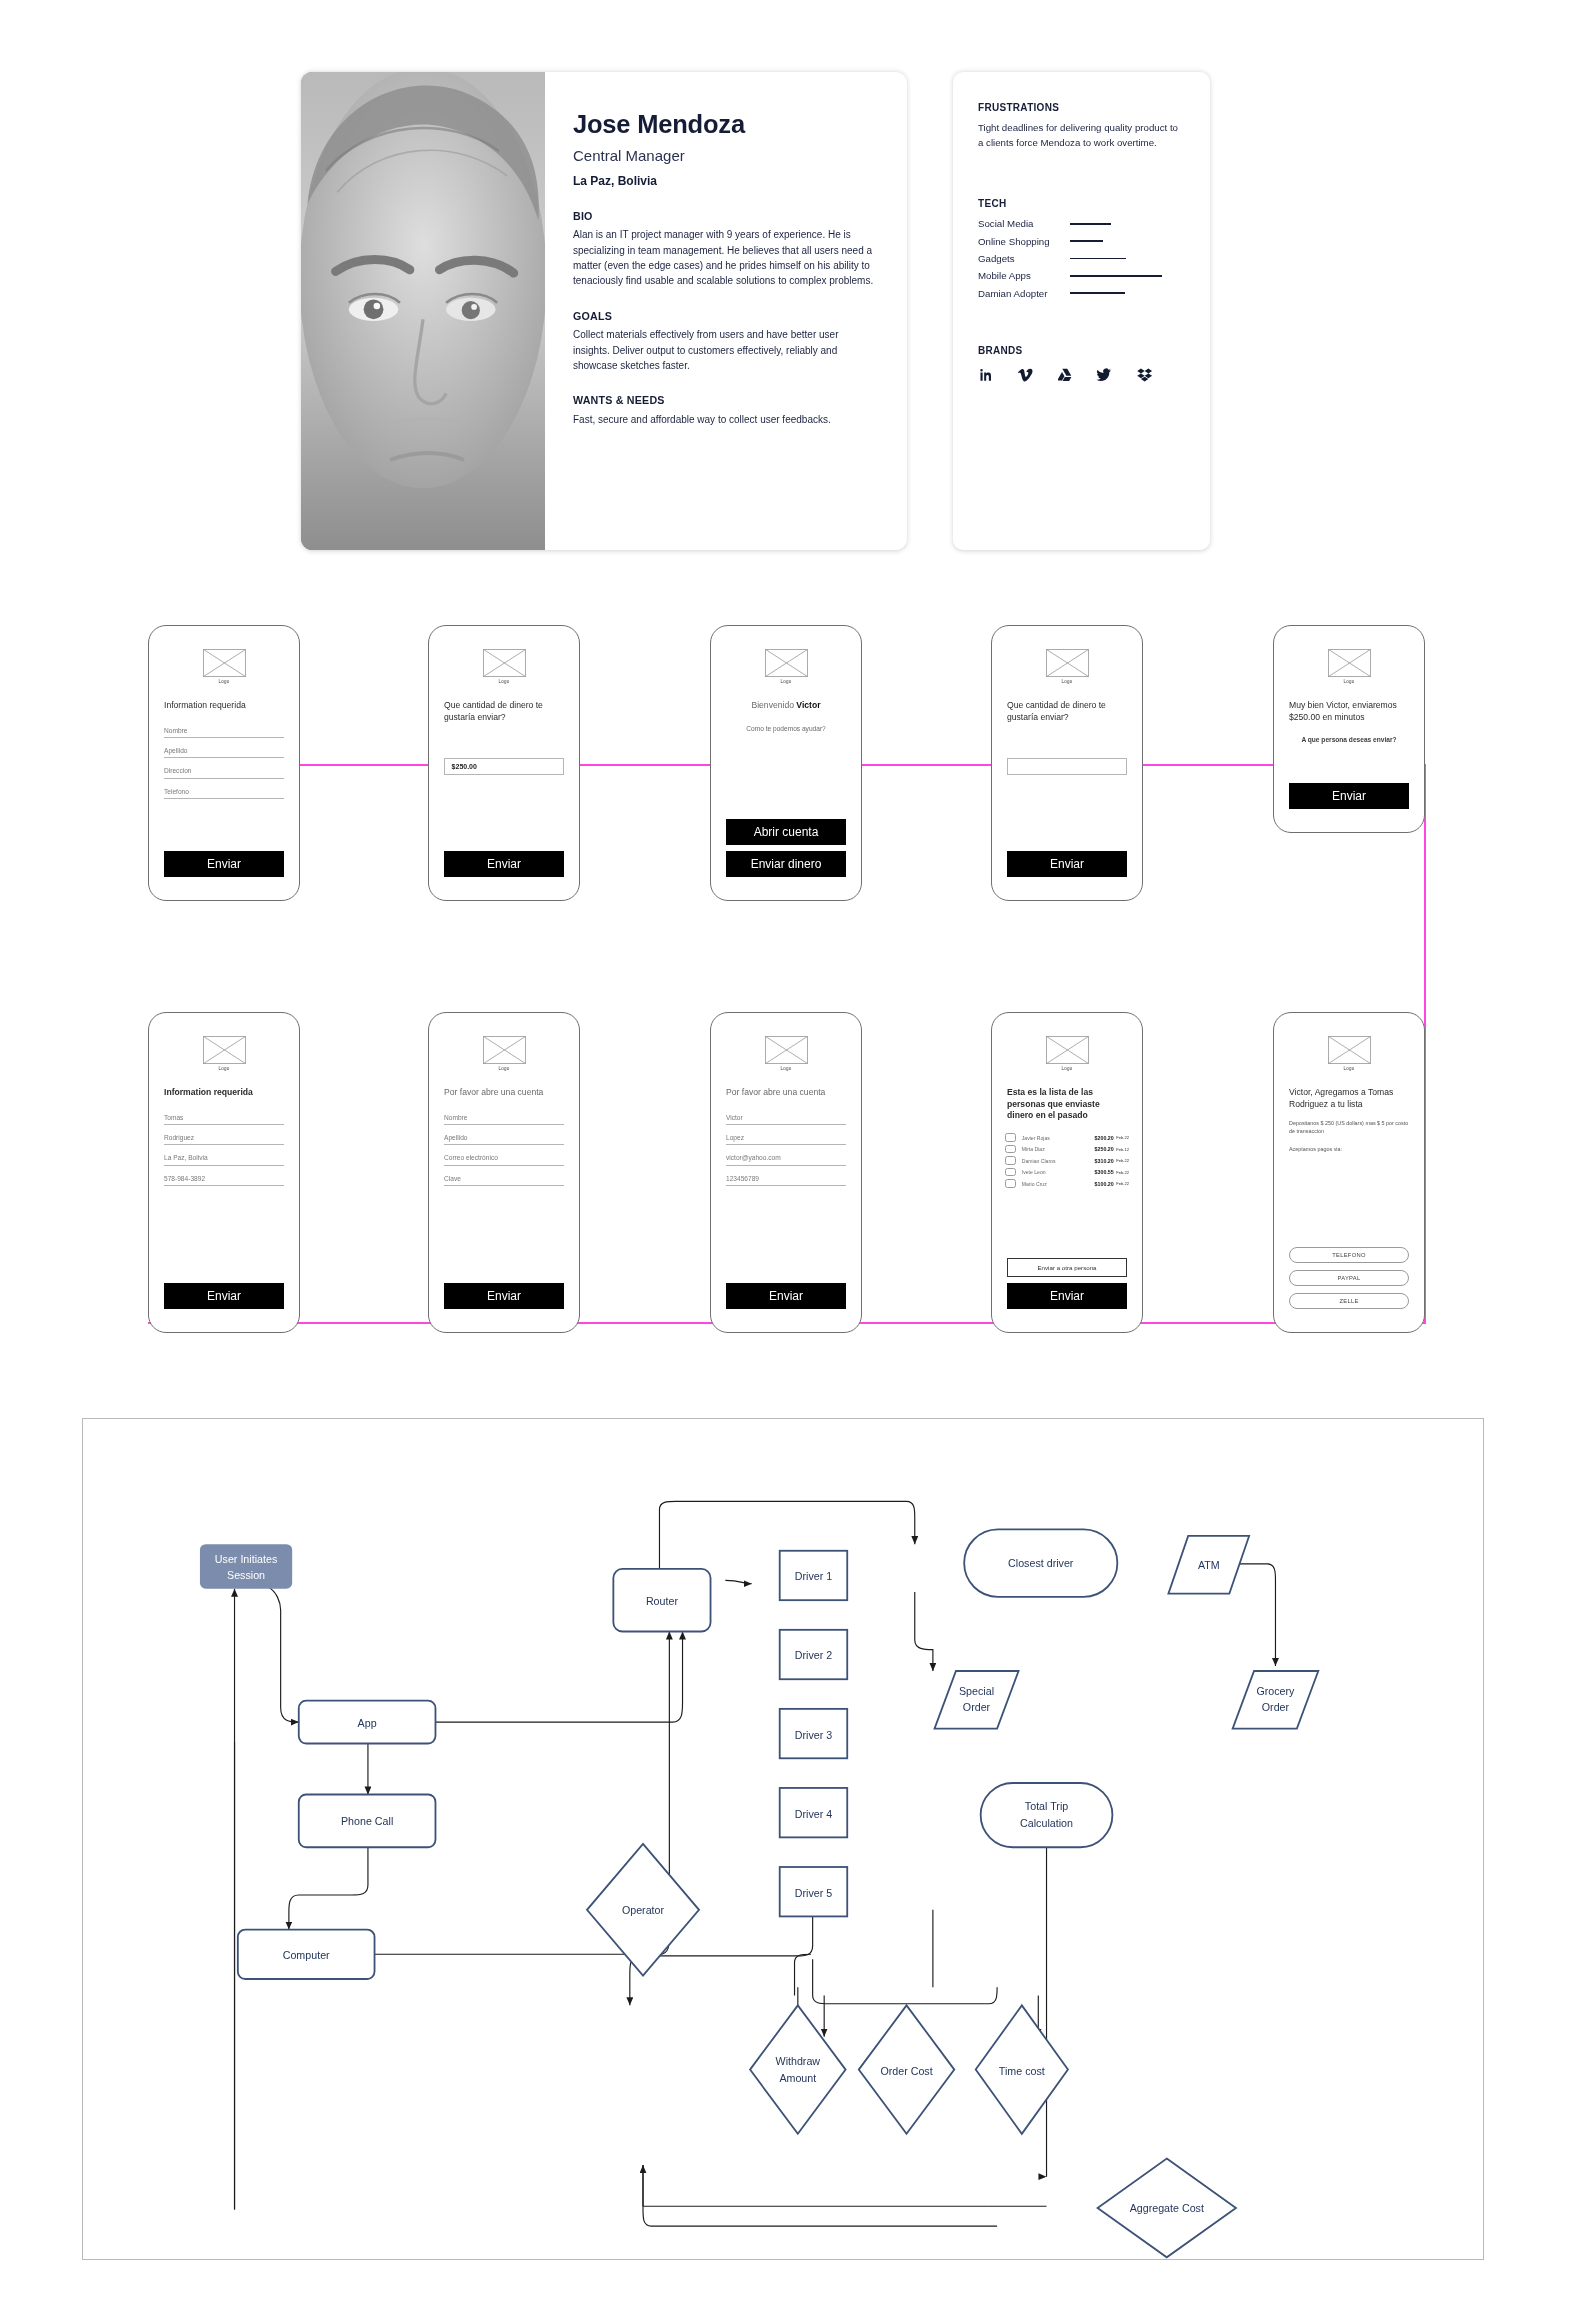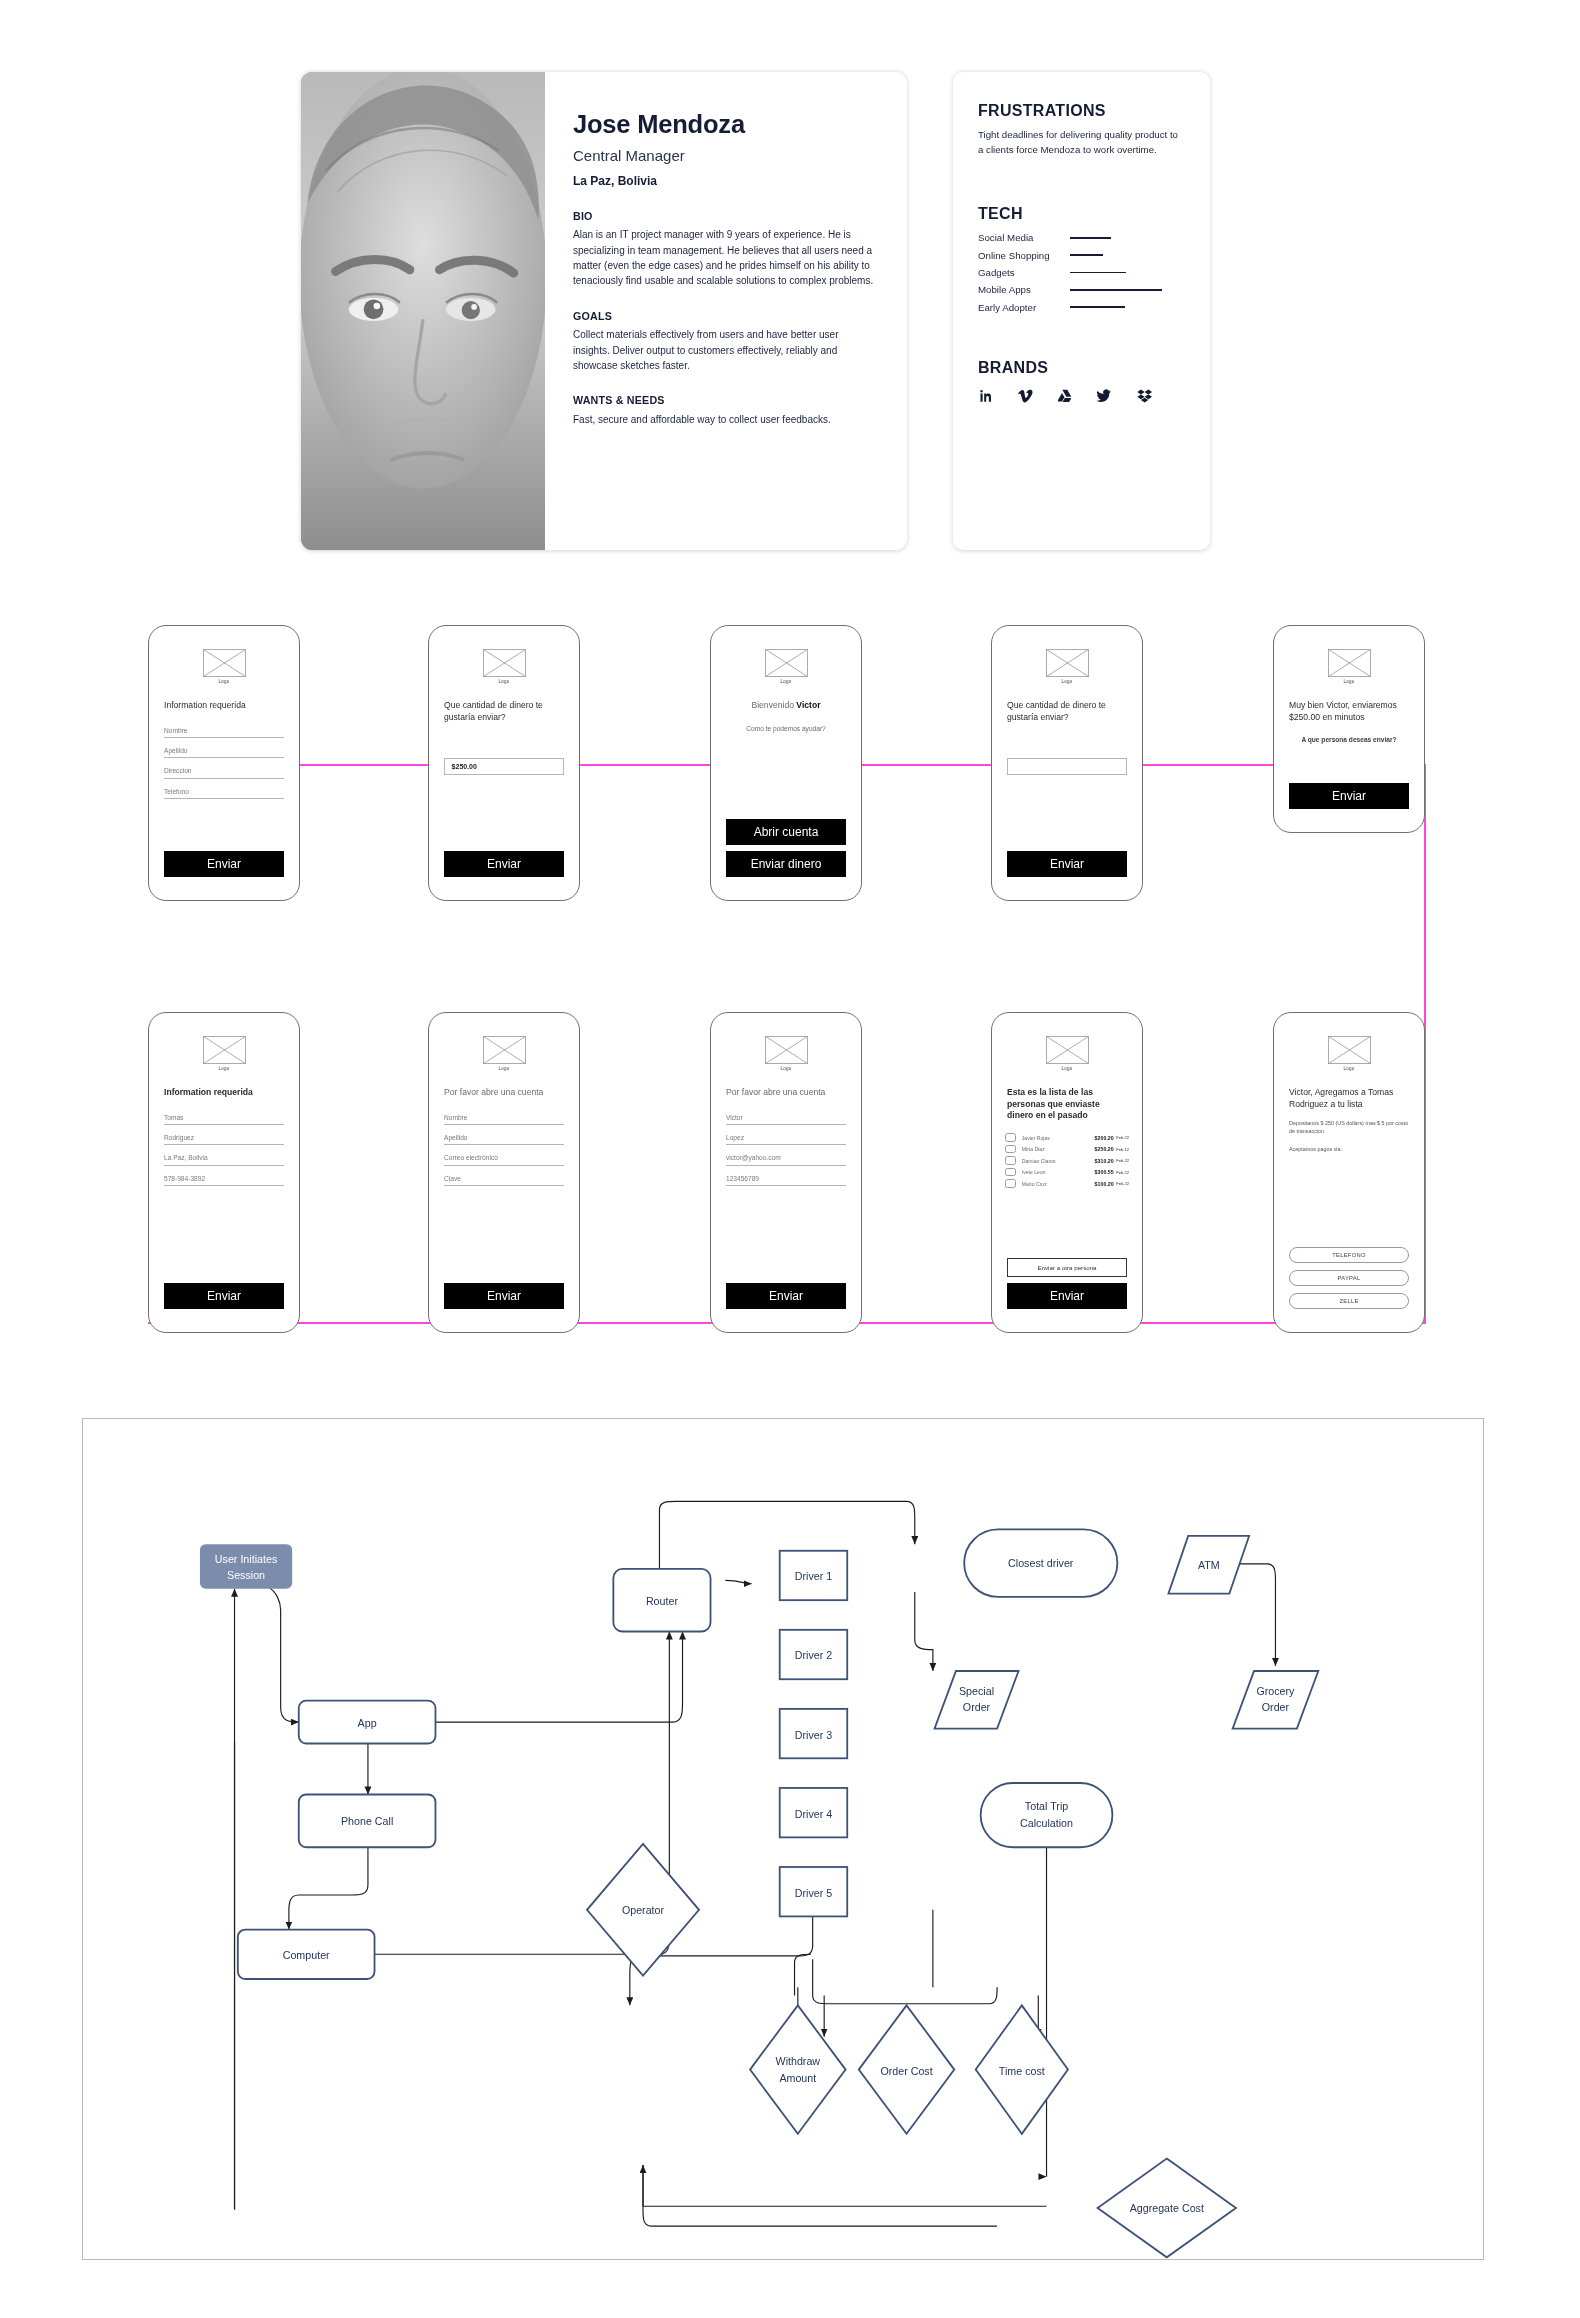--- a/index.html
+++ b/index.html
@@ -14,21 +14,21 @@
   .persona-body{flex:1;padding:38px 31px 16.5px 28px;box-sizing:border-box;}
   .p-name{font-size:25.5px;font-weight:bold;letter-spacing:-0.2px;margin:0 0 8.2px 0;color:#151c36;}
   .p-role{font-size:15px;font-weight:400;color:#2a3350;margin:0 0 10px 0;}
   .p-loc{font-size:12px;font-weight:bold;color:#151c36;margin:0 0 21.4px 0;}
   .p-h{font-size:10.7px;font-weight:bold;letter-spacing:0.2px;color:#151c36;margin:0 0 5.8px 0;}
   .p-t{font-size:10px;line-height:1.52;color:#1b2340;margin:0 0 21.4px 0;max-width:313px;}
   .p-t.last{margin-bottom:0;}
 
   .side-card{position:absolute;left:953px;top:72px;width:257px;height:478px;background:#fff;border-radius:10px;
     box-shadow:0 0.8px 5px rgba(0,0,0,.18);padding:30px 25px;box-sizing:border-box;}
-  .s-h{font-size:16px;font-weight:bold;letter-spacing:0.3px;color:#151c36;margin:0 0 6.6px 0;}
+  .s-h{font-size:10px;font-weight:bold;letter-spacing:0.3px;color:#151c36;margin:0 0 6.6px 0;}
   .s-t{font-size:9.7px;line-height:1.55;color:#1b2340;margin:0 0 48px 0;}
   .tech-list{margin:0 0 43px 0;}
   .tech-row{display:flex;align-items:center;height:17.3px;}
   .tech-label{font-size:9.7px;color:#1b2340;width:92px;flex:none;}
   .tech-bar{height:1.6px;background:#151c36;}
   .brands-row{display:flex;align-items:center;gap:23px;margin-top:11.5px;}
   .brand-ico svg{display:block;}
 
   
   #wireframes{position:absolute;left:0;top:576px;width:1581px;height:832px;}
@@ -143,21 +143,21 @@
         </div>
         <div class="tech-row">
           <span class="tech-label">Gadgets</span>
           <span class="tech-bar" style="width: 56px;"></span>
         </div>
         <div class="tech-row">
           <span class="tech-label">Mobile Apps</span>
           <span class="tech-bar" style="width: 92px;"></span>
         </div>
         <div class="tech-row">
-          <span class="tech-label">Early Adopter</span>
+          <span class="tech-label">Damian Adopter</span>
           <span class="tech-bar" style="width: 55px;"></span>
         </div>
       </div>
 
     <div class="s-h">BRANDS</div>
     <div class="brands-row">
       <span class="brand-ico">
         <svg width="15.6" height="15.6" viewBox="0 0 24 24" fill="#131b33">
             <path d="M3.8 8.6h3.3V21H3.8V8.6zM5.4 3a1.9 1.9 0 110 3.8A1.9 1.9 0 015.4 3zM9.5 8.6h3.2v1.7h.05c.45-.85 1.55-1.75 3.2-1.75 3.4 0 4.05 2.25 4.05 5.2V21h-3.3v-5.6c0-1.35-.02-3.1-1.9-3.1-1.9 0-2.2 1.48-2.2 3v5.7H9.5V8.6z"></path>
           </svg>

